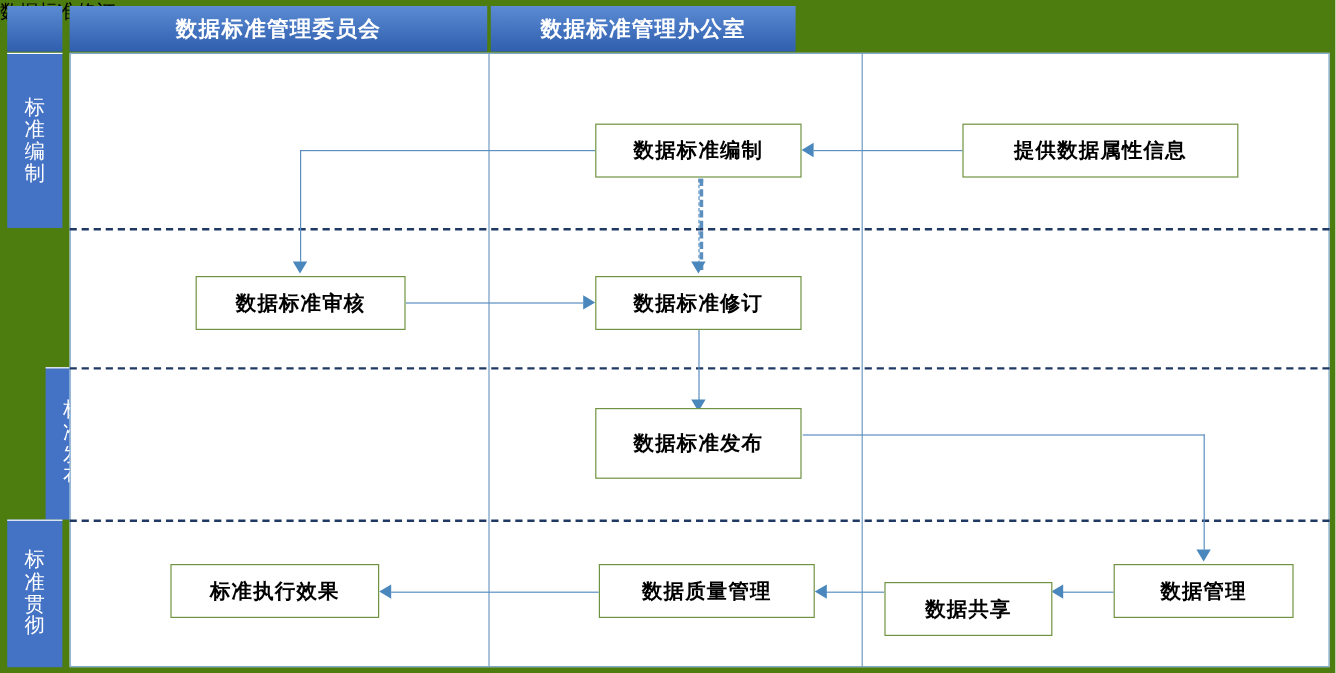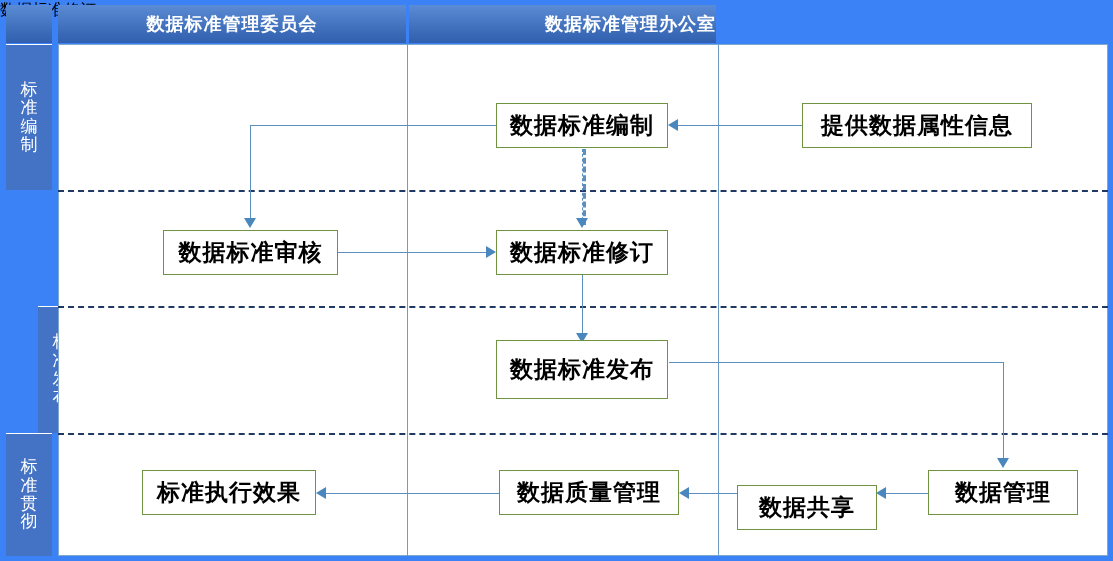--- a/index.html
+++ b/index.html
@@ -7,21 +7,21 @@
     padding: 0;
     background: #ffffff;
   }
   body {
     font-family: "Liberation Sans", "DejaVu Sans", sans-serif;
   }
   #canvas {
     position: relative;
     width: 1113px;
     height: 561px;
-    background: #3b82f6;
+    background: #4d7c0f;
     overflow: hidden;
   }
 
   
   .hdr {
     position: absolute;
     top: 5px;
     height: 38px;
     background: linear-gradient(to bottom, #5b8bd4 0%, #4575c0 50%, #2f5fae 100%);
     color: #ffffff;
@@ -94,21 +94,21 @@
     height: 0;
     border-top: 2px dashed #1f3864;
   }
 
   
   .node {
     position: absolute;
     border: 1px solid #6f9340;
     background: #ffffff;
     color: #000000;
-    font-size: 23px;
+    font-size: 17px;
     font-weight: bold;
     letter-spacing: 1px;
     display: flex;
     align-items: center;
     justify-content: center;
     box-sizing: border-box;
     white-space: nowrap;
   }
 
   
@@ -139,21 +139,21 @@
 <body>
 
 <div id="canvas">
 
   
   <div class="hdr-corner"></div>
 
   <div class="hdr" style="left:58px; width:348px;">
     <span>数据标准管理委员会</span>
   </div>
-  <div class="hdr" style="left:409px; width:307px;justify-content:flex-end;">
+  <div class="hdr" style="left:409px; width:254px;">
     <span>数据标准管理办公室</span>
   </div>
 
   
   <div class="phase" style="top:44px; height:146px;">
     <span>标准编制</span>
   </div>
   <div class="phase" style="top:306px; height:127px;margin-left:32px;">
     <span>标准发布</span>
   </div>

